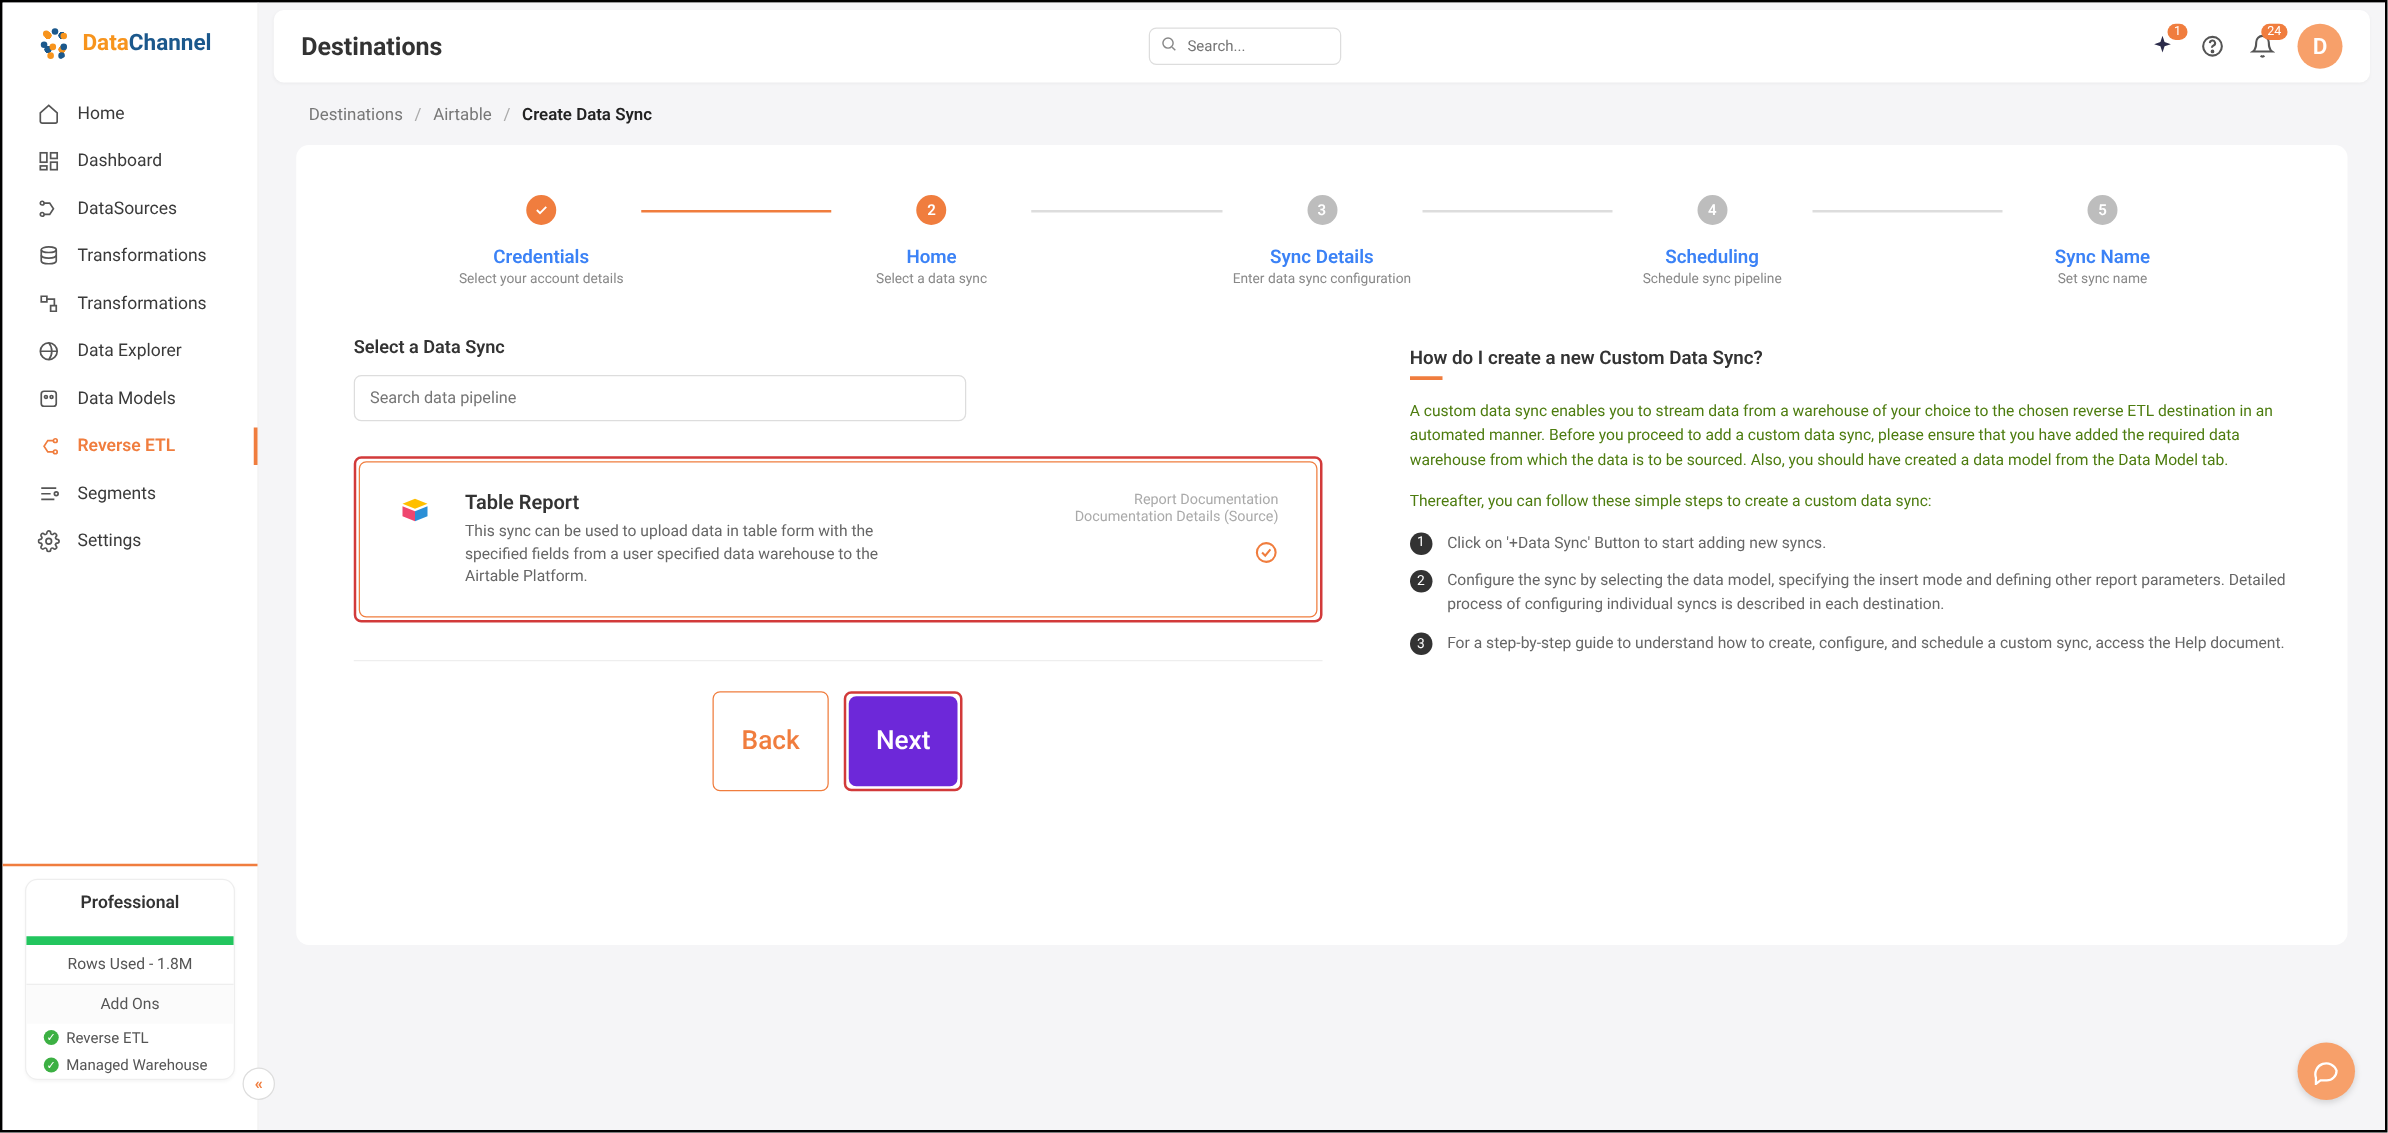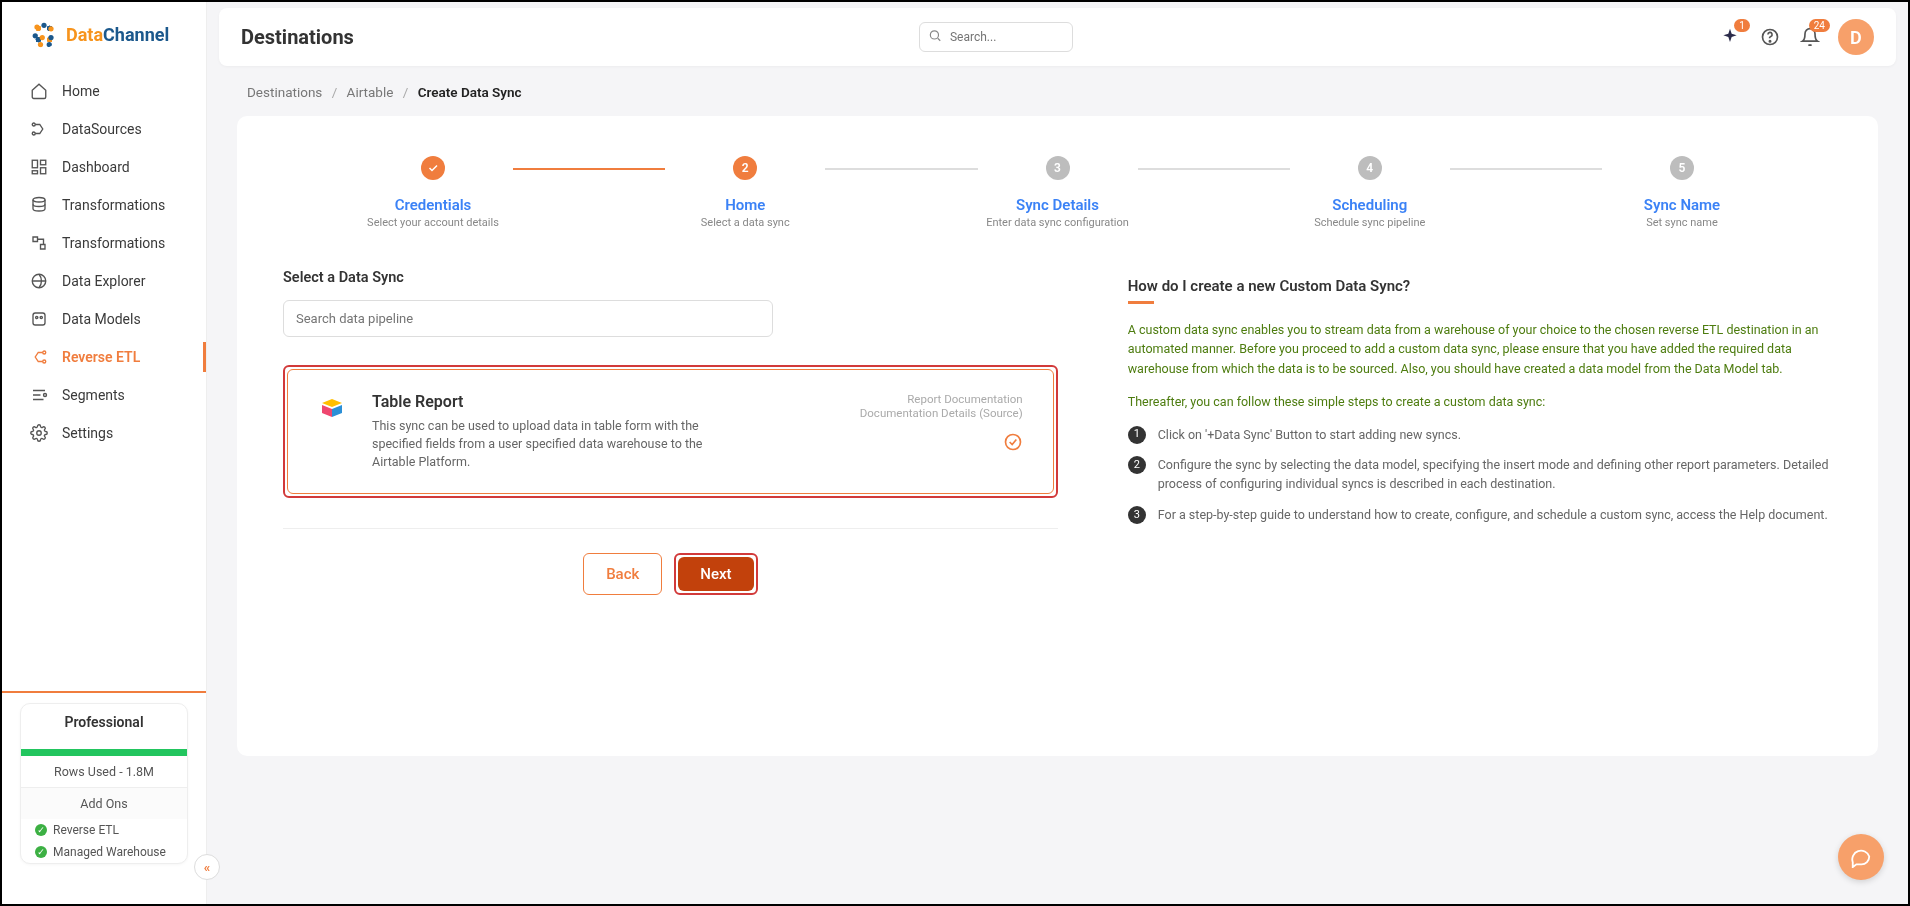--- a/index.html
+++ b/index.html
@@ -73,24 +73,24 @@
   .sync-card { border: 1px solid #f07d3e; border-radius: 6px; padding: 22px 30px; display: flex; gap: 26px; align-items: flex-start; background: #fff; }
   .sync-icon-box { width: 28px; height: 28px; display: flex; align-items: center; justify-content: center; margin-top: 2px; }
   .sync-title { font-weight: 600; font-size: 16px; color: #333; margin-bottom: 6px; }
   .sync-desc { font-size: 12.5px; color: #666; max-width: 360px; line-height: 1.45; }
   .sync-right { margin-left: auto; text-align: right; }
   .sync-doclink { font-size: 11.5px; color: #aaa; cursor: pointer; }
   .check-icon { margin-top: 12px; color: #f07d3e; display:inline-flex; }
 
   .hr { height: 1px; background: #eee; margin: 30px 0 24px 0; }
   .btn-row { display: flex; gap: 12px; justify-content: center; }
-  .btn { padding: 8px 22px; font-size: 15px; border-radius: 6px; cursor: pointer; font-weight: 500; }
+  .btn { padding: 24px 22px; font-size: 21px; border-radius: 6px; cursor: pointer; font-weight: 500; }
   .btn-back { border: 1px solid #f07d3e; color: #f07d3e; background: #fff; }
   .btn-next-outline { border: 2px solid #d23a3a; padding: 2px; border-radius: 6px; display:inline-block; }
-  .btn-next { border: none; background: #c2410c; color: #fff; }
+  .btn-next { border: none; background: #6d28d9; color: #fff; }
 
   .help-title { font-weight: 600; font-size: 15px; margin-bottom: 6px; }
   .help-underline { width: 26px; height: 3px; background: #f07d3e; margin-bottom: 16px; }
   .help-body { font-size: 12.5px; color: #4d7c0f; line-height: 1.55; margin-bottom: 14px; }
   .help-steps { list-style: none; }
   .help-steps li { display: flex; gap: 12px; font-size: 12.5px; color: #666; line-height: 1.5; margin-bottom: 12px; }
   .step-num { width: 18px; height: 18px; border-radius: 50%; background: #333; color: #fff; font-size: 11px; display: inline-flex; align-items: center; justify-content: center; flex: 0 0 18px; }
 
   
   .chat-fab { position: absolute; right: 24px; bottom: 24px; width: 46px; height: 46px; border-radius: 50%; background: #f7a06a; display: flex; align-items: center; justify-content: center; color: #fff; cursor: pointer; box-shadow: 0 2px 6px rgba(0,0,0,0.15); }
@@ -118,37 +118,37 @@
       <span class="icon">
           <svg width="18" height="18" viewBox="0 0 24 24" fill="none" stroke="currentColor" stroke-width="1.8">
             <path d="M3 11l9-8 9 8v9a2 2 0 0 1-2 2H5a2 2 0 0 1-2-2z"></path>
           </svg>
         </span>
       <span>Home</span>
     </div>
     <div class="nav-item">
       <span class="icon">
           <svg width="18" height="18" viewBox="0 0 24 24" fill="none" stroke="currentColor" stroke-width="1.8">
-            <circle cx="5" cy="6" r="2"></circle>
-            <circle cx="5" cy="18" r="2"></circle>
-            <path d="M7 6h6l4 6-4 6H7"></path>
-          </svg>
-        </span>
-      <span>DataSources</span>
-    </div>
-    <div class="nav-item">
-      <span class="icon">
-          <svg width="18" height="18" viewBox="0 0 24 24" fill="none" stroke="currentColor" stroke-width="1.8">
             <rect x="3" y="3" width="7" height="10"></rect>
             <rect x="14" y="3" width="7" height="6"></rect>
             <rect x="14" y="13" width="7" height="8"></rect>
             <rect x="3" y="17" width="7" height="4"></rect>
           </svg>
         </span>
       <span>Dashboard</span>
+    </div>
+    <div class="nav-item">
+      <span class="icon">
+          <svg width="18" height="18" viewBox="0 0 24 24" fill="none" stroke="currentColor" stroke-width="1.8">
+            <circle cx="5" cy="6" r="2"></circle>
+            <circle cx="5" cy="18" r="2"></circle>
+            <path d="M7 6h6l4 6-4 6H7"></path>
+          </svg>
+        </span>
+      <span>DataSources</span>
     </div>
     <div class="nav-item">
       <span class="icon">
           <svg width="18" height="18" viewBox="0 0 24 24" fill="none" stroke="currentColor" stroke-width="1.8">
             <ellipse cx="12" cy="5" rx="8" ry="3"></ellipse>
             <path d="M4 5v6c0 1.7 3.6 3 8 3s8-1.3 8-3V5"></path>
             <path d="M4 11v6c0 1.7 3.6 3 8 3s8-1.3 8-3v-6"></path>
           </svg>
         </span>
       <span>Transformations</span>

